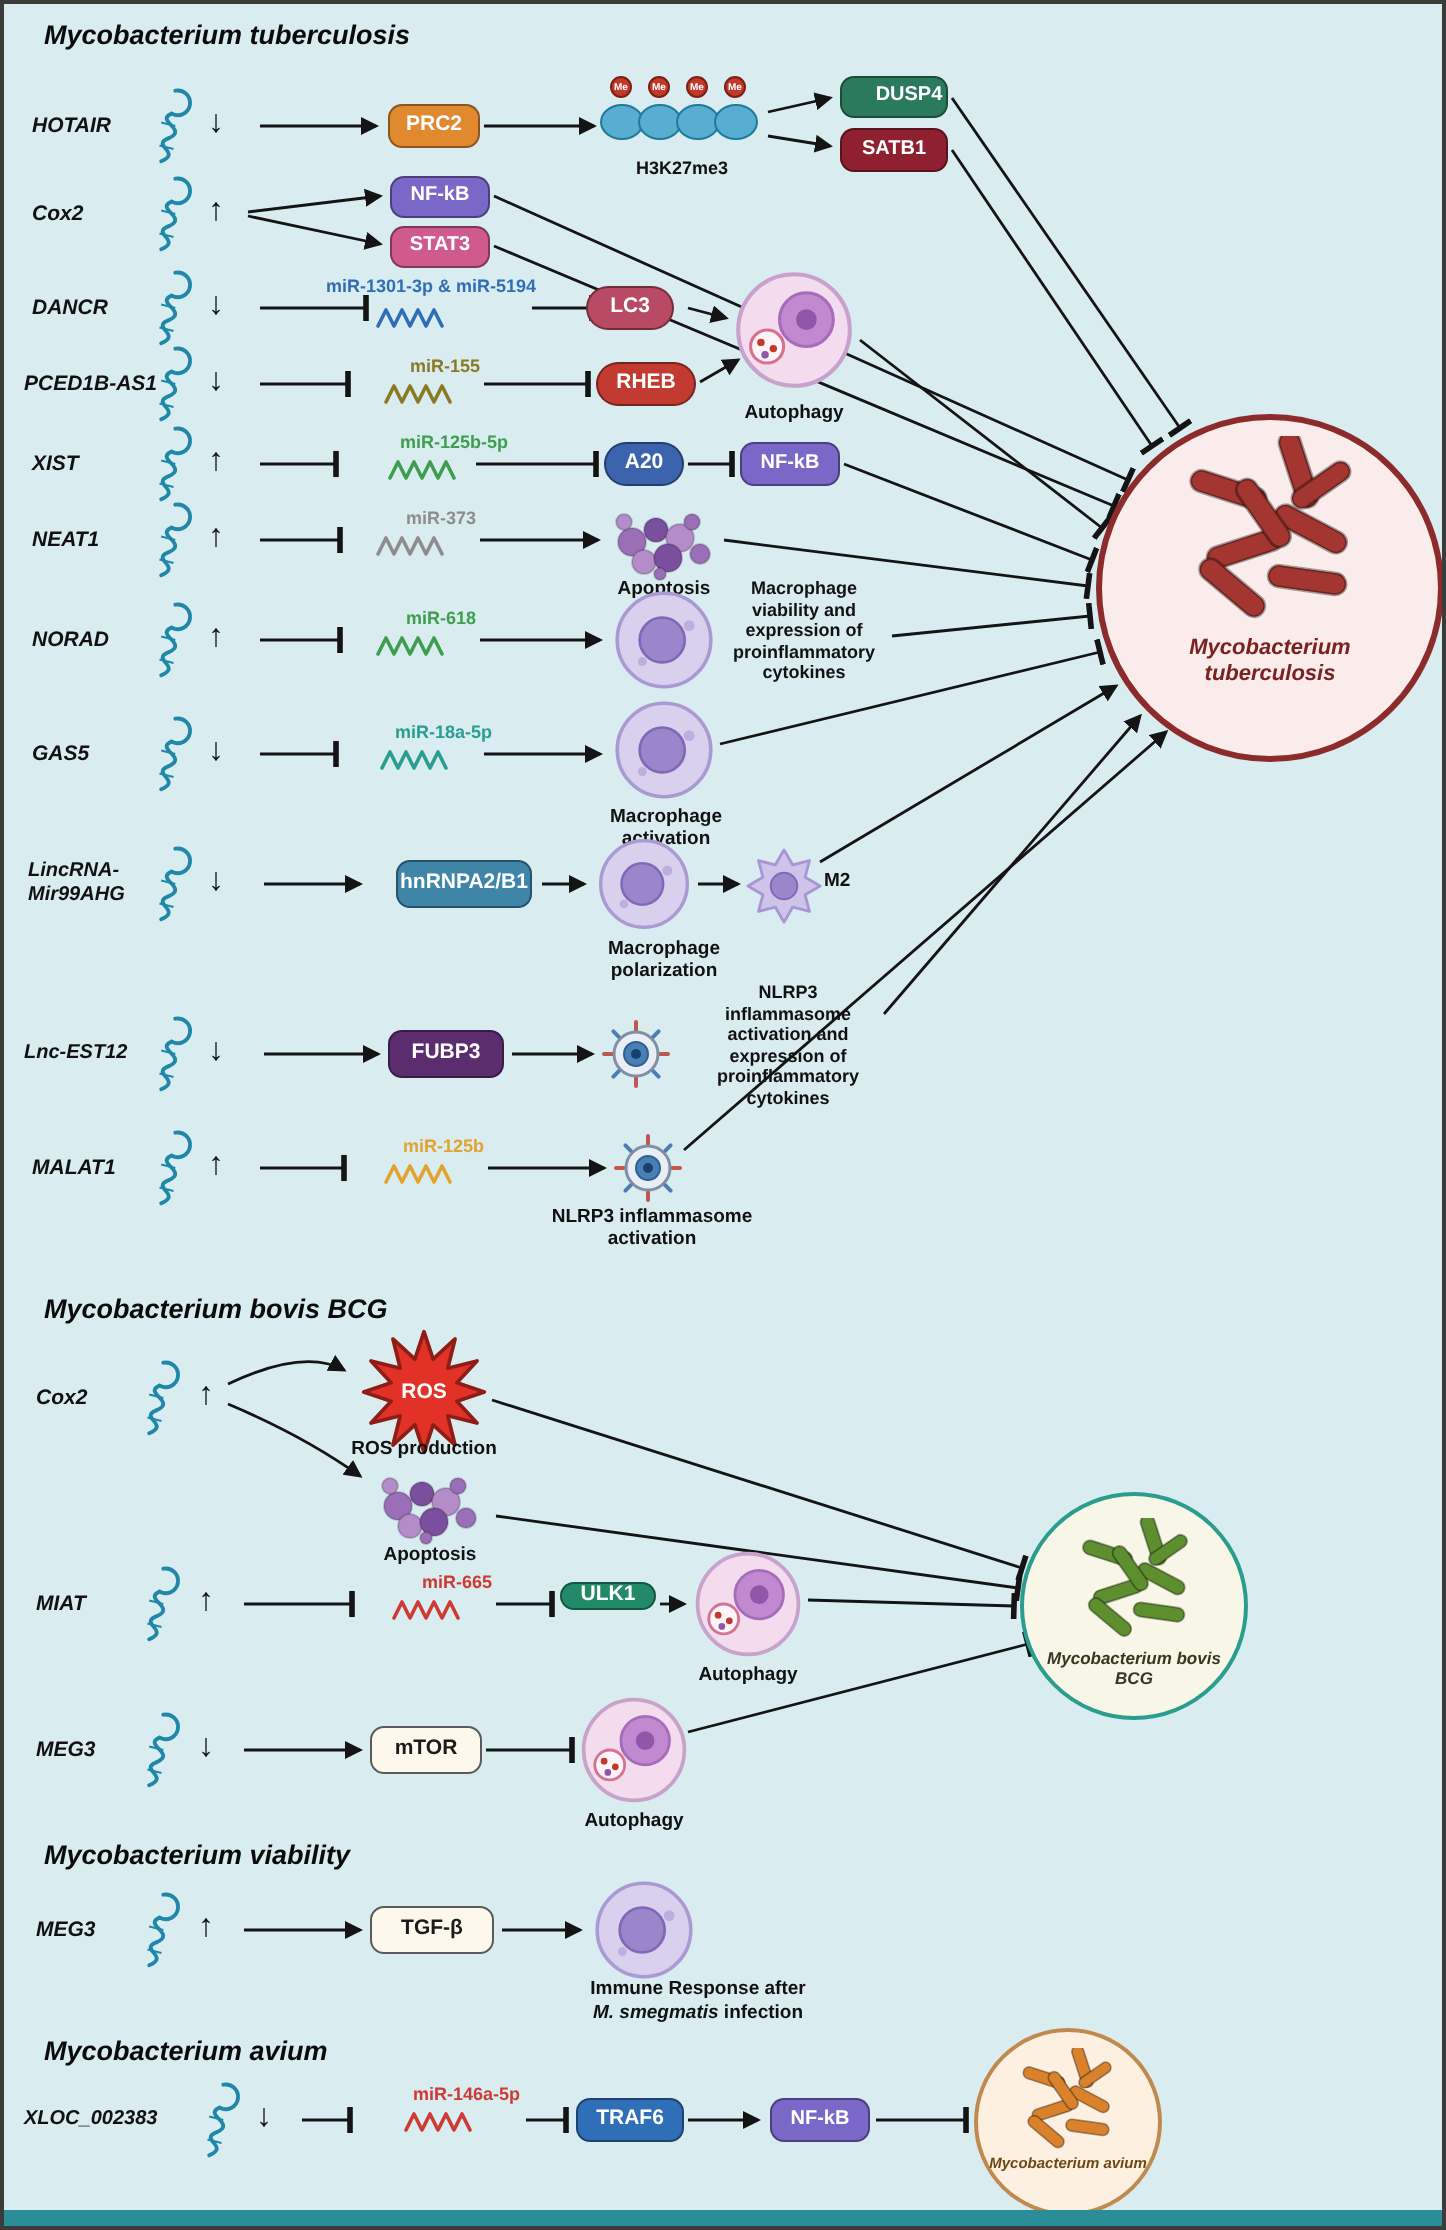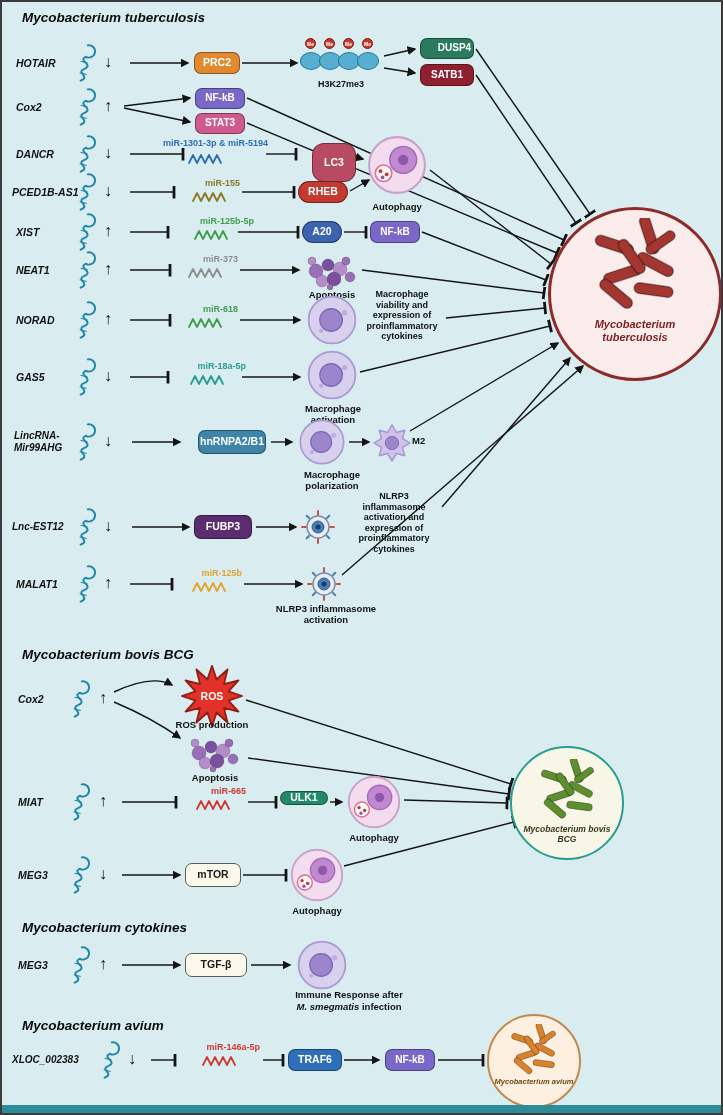--- a/index.html
+++ b/index.html
@@ -248,21 +248,21 @@
 
   <div class="lnc" style="left:14px;top:146px">DANCR</div>
   <svg class="abs" style="left:68px;top:132px" width="30" height="40">
       <use href="#rna"></use>
     </svg>
   <span class="reg" style="left:102px;top:143px">↓</span>
   <div class="mir c-blue" style="left:146px;top:137px;width:120px">miR-1301-3p &amp; miR-5194</div>
   <svg class="abs c-blue" style="left:186px;top:151px;color:var(--mir-blue)" width="34" height="12">
       <use href="#mirzig"></use>
     </svg>
-  <div class="chip bg-lc3 pill" style="left:310px;top:141px;width:44px;height:39px">LC3</div>
+  <div class="chip bg-lc3 pill" style="left:291px;top:141px;width:44px;height:22px">LC3</div>
   <svg class="abs" style="left:364px;top:132px" width="62" height="62">
       <use href="#cell-auto"></use>
     </svg>
 
   <div class="lnc" style="left:10px;top:184px">PCED1B-AS1</div>
   <svg class="abs" style="left:68px;top:170px" width="30" height="40">
       <use href="#rna"></use>
     </svg>
   <span class="reg" style="left:102px;top:181px">↓</span>
   <div class="mir c-olive" style="left:178px;top:177px;width:60px">miR-155</div>
@@ -415,21 +415,21 @@
       <use href="#cell-auto"></use>
     </svg>
   <div class="lbl" style="left:280px;top:903px;width:70px">Autophagy</div>
 
   <div class="bigcircle" style="left:508px;top:744px;width:114px;height:114px;background:var(--bcg-fill);border:2.5px solid var(--bcg-border)"></div>
   <svg class="abs" style="left:527px;top:757px;color:var(--bcg-rod)" width="78" height="64">
       <use href="#bacteria"></use>
     </svg>
   <div class="circlbl" style="left:513px;top:822px;width:104px;font-size:8.5px;color:var(--bcg-text)">Mycobacterium bovis BCG</div>
 
-  <div class="ttl" style="left:20px;top:918px">Mycobacterium cytokines</div>
+  <div class="ttl" style="left:20px;top:918px">Mycobacterium viability</div>
   <div class="lnc" style="left:16px;top:957px">MEG3</div>
   <svg class="abs" style="left:62px;top:943px" width="30" height="40">
       <use href="#rna"></use>
     </svg>
   <span class="reg" style="left:97px;top:954px">↑</span>
   <div class="chip lightchip" style="left:183px;top:951px;width:62px;height:24px">TGF-β</div>
   <svg class="abs" style="left:293px;top:936px" width="54" height="54">
       <use href="#cell-macro"></use>
     </svg>
   <div class="lbl" style="left:252px;top:987px;width:190px">Immune Response after</div>

